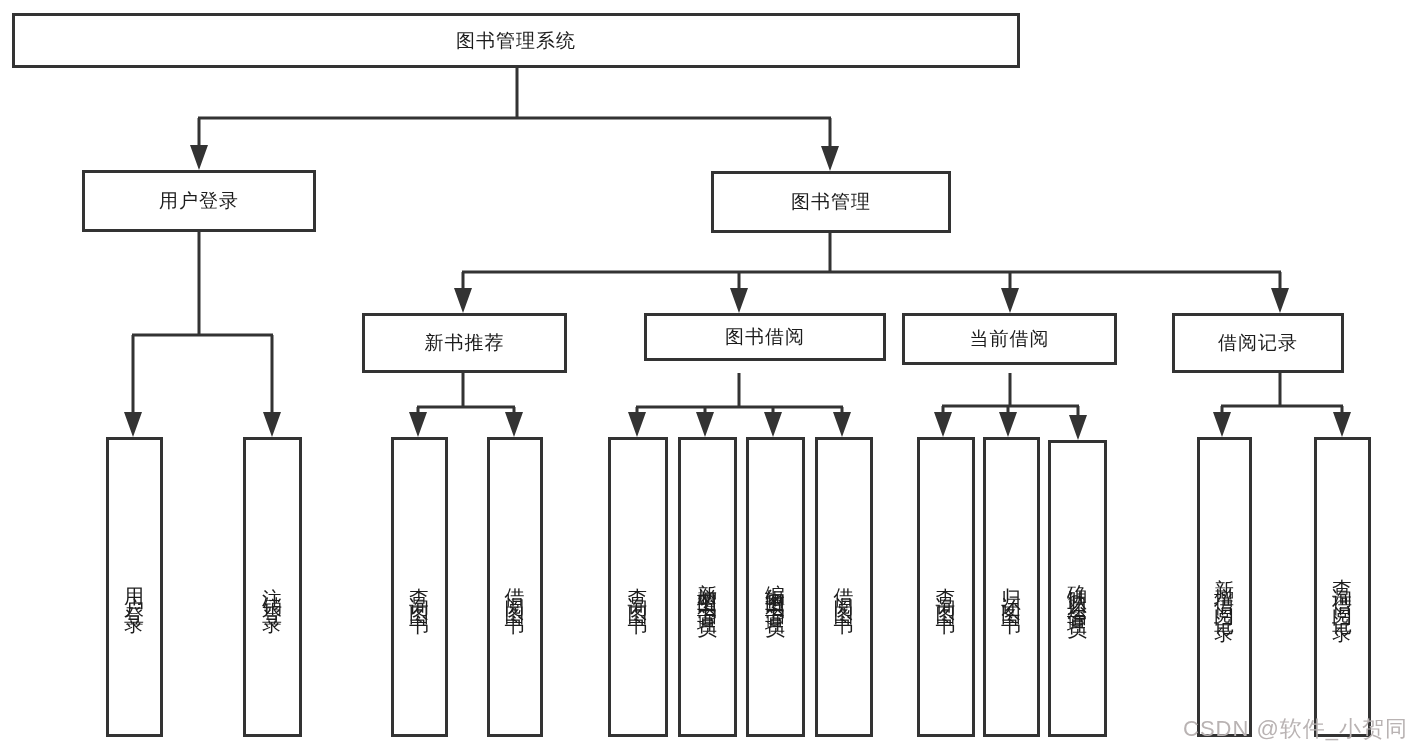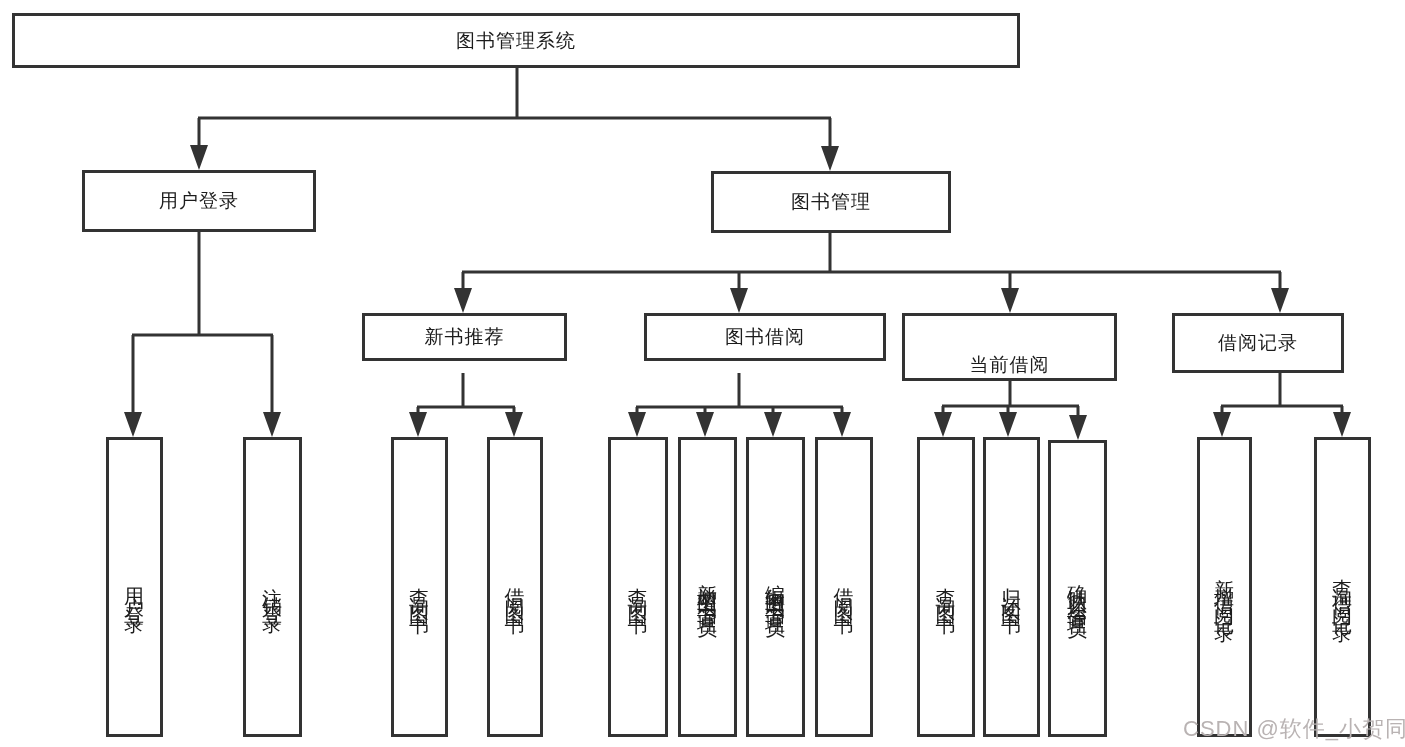--- a/index.html
+++ b/index.html
@@ -112,27 +112,27 @@
     <span>图书管理系统</span>
   </div>
 
   <div class="box hbox" style="left:82px;top:170px;width:234px;height:62px;">
     <span>用户登录</span>
   </div>
   <div class="box hbox" style="left:711px;top:171px;width:240px;height:62px;">
     <span>图书管理</span>
   </div>
 
-  <div class="box hbox" style="left:362px;top:313px;width:205px;height:48px;">
+  <div class="box hbox" style="left:362px;top:313px;width:205px;height:60px;">
     <span>新书推荐</span>
   </div>
   <div class="box hbox" style="left:644px;top:313px;width:242px;height:48px;">
     <span>图书借阅</span>
   </div>
-  <div class="box hbox" style="left:902px;top:313px;width:215px;height:68px;align-items:flex-end;">
+  <div class="box hbox" style="left:902px;top:313px;width:215px;height:52px;">
     <span>当前借阅</span>
   </div>
   <div class="box hbox" style="left:1172px;top:313px;width:172px;height:60px;">
     <span>借阅记录</span>
   </div>
 
   <div class="box vbox" style="left:106px;top:437px;width:57px;height:300px;">
     <span>用户登录</span>
   </div>
   <div class="box vbox" style="left:243px;top:437px;width:59px;height:300px;">

